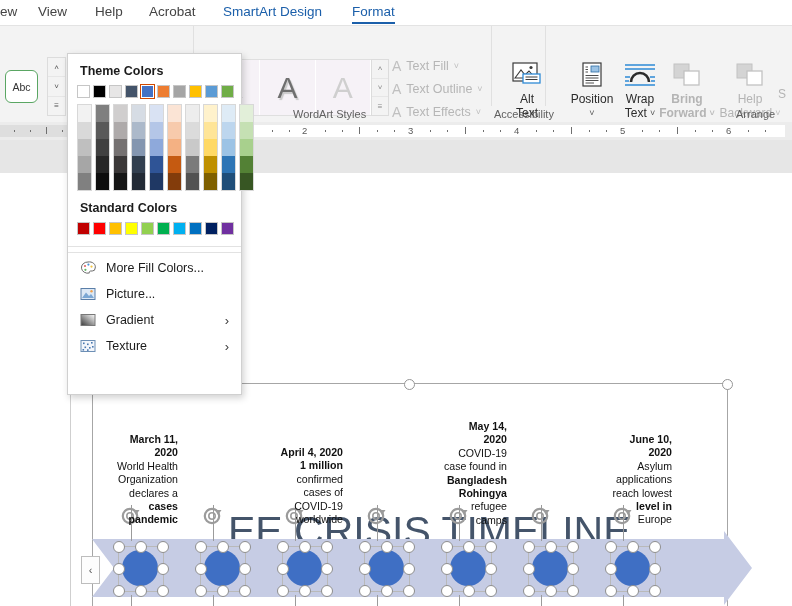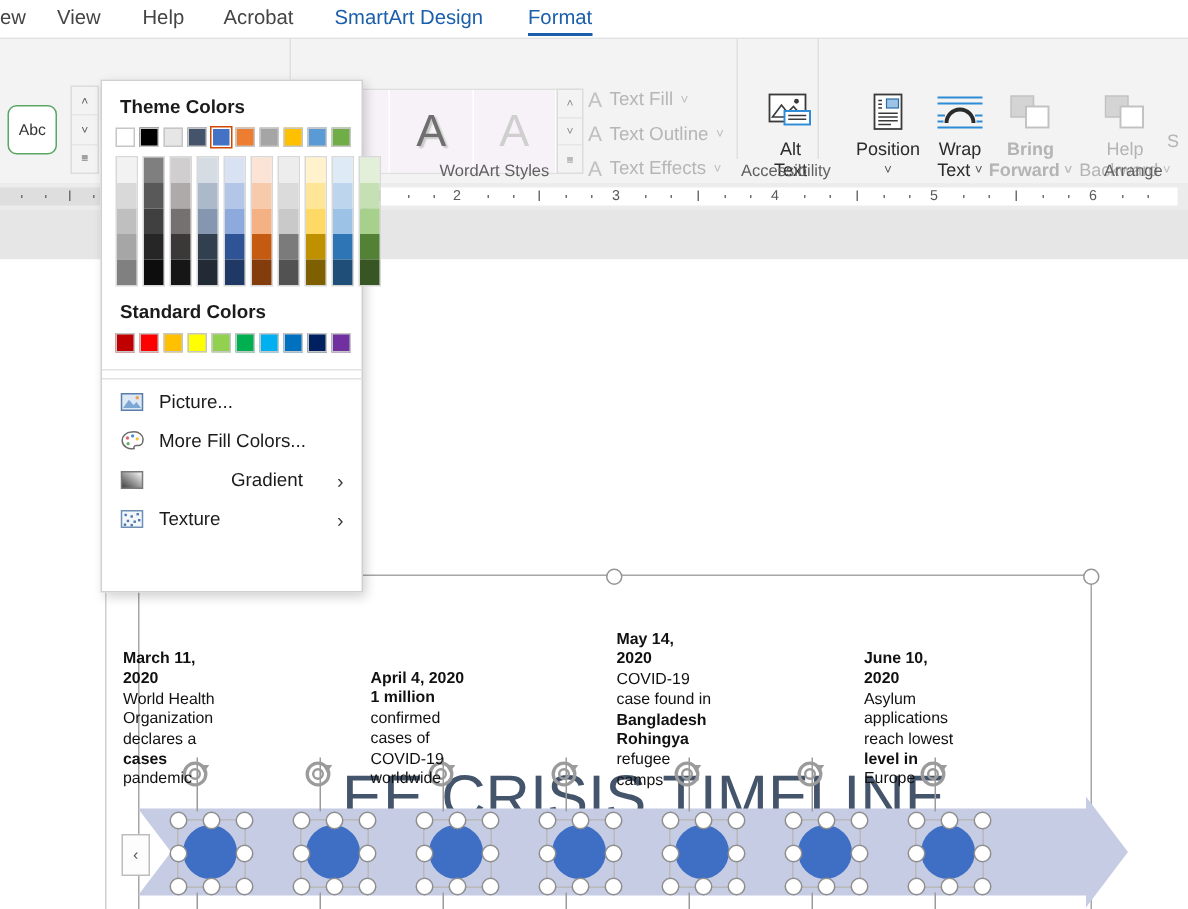--- a/index.html
+++ b/index.html
@@ -75,21 +75,21 @@
            display:flex;align-items:center;justify-content:center;font-size:11px;color:#555;}
   
   .band{position:absolute;left:92px;top:531px;height:72px;}
   
   .node{position:absolute;width:36px;height:36px;border-radius:50%;background:#3f6fc4;}
   .nodesel{position:absolute;width:54px;height:54px;}
   .nh{position:absolute;width:10px;height:10px;border:1.4px solid #8e8e8e;border-radius:50%;background:#fff;}
   .nbox{position:absolute;left:5px;top:5px;width:44px;height:44px;border:1px solid #b9b9b9;}
   .rotico{position:absolute;width:22px;height:22px;}
   .stem{position:absolute;width:1px;background:#9b9b9b;}
-  .ev{position:absolute;width:96px;text-align:left;font-size:10.6px;line-height:13.4px;color:#111;}
+  .ev{position:absolute;width:96px;text-align:right;font-size:10.6px;line-height:13.4px;color:#111;}
 </style>
 </head>
 <body>
 
 <div class="tabbar">
   <div class="sep"></div>
 <div class="tab" style="left: 0px;"><span>ew</span></div>
     <div class="tab" style="left: 38px;"><span>View</span></div>
     <div class="tab" style="left: 95px;"><span>Help</span></div>
     <div class="tab" style="left: 149px;"><span>Acrobat</span></div>
@@ -440,21 +440,21 @@
   </div>
 
 <div id="events">
     <div class="ev" style="left: 82px; top: 433px;">
       <div style="font-weight: 700;">March 11,</div>
       <div style="font-weight: 700;">2020</div>
       <div>World Health</div>
       <div>Organization</div>
       <div>declares a</div>
       <div style="font-weight: 700;">cases</div>
-      <div style="font-weight: 400;">pandemic</div>
+      <div style="font-weight: 700;">pandemic</div>
     </div>
     <div class="ev" style="left: 247px; top: 446px;">
       <div style="font-weight: 700;">April 4, 2020</div>
       <div style="font-weight: 700;">1 million</div>
       <div>confirmed</div>
       <div>cases of</div>
       <div>COVID-19</div>
       <div>worldwide</div>
     </div>
     <div class="ev" style="left: 411px; top: 420px;">
@@ -578,53 +578,53 @@
       <div style="width: 13px; height: 13px; background: rgb(0, 176, 240); border: 1px solid rgb(198, 198, 198); box-sizing: border-box;"></div>
       <div style="width: 13px; height: 13px; background: rgb(0, 112, 192); border: 1px solid rgb(198, 198, 198); box-sizing: border-box;"></div>
       <div style="width: 13px; height: 13px; background: rgb(0, 32, 96); border: 1px solid rgb(198, 198, 198); box-sizing: border-box;"></div>
       <div style="width: 13px; height: 13px; background: rgb(112, 48, 160); border: 1px solid rgb(198, 198, 198); box-sizing: border-box;"></div>
     </div>
   <div style="position:absolute;left:0;top:192px;width:173px;height:1px;background:#e2e2e2;"></div>
   <div id="menu-items" style="position:absolute;left:0;top:196px;width:173px;">
       <div style="height: 1px; background: rgb(226, 226, 226); margin: 2px 0px;"></div>
       <div style="height: 26px; display: flex; align-items: center; padding-left: 12px; gap: 10px; font-size: 12.5px; color: rgb(27, 27, 27); position: relative;">
         <span style="width: 16px; height: 14px; display: flex;">
-          <svg width="16" height="14">
-            <rect x="1" y="1.5" width="14" height="11" fill="#dce8f5" stroke="#5a7ea8"></rect>
-            <path d="M2 11 L6 5.5 L9 9 L11 7 L14 11 Z" fill="#7ba7d4"></path>
-            <circle cx="11.5" cy="4.2" r="1.2" fill="#f0a04b"></circle>
-          </svg>
-        </span>
-        <span style="text-decoration: none;">Picture...</span>
-      </div>
-      <div style="height: 26px; display: flex; align-items: center; padding-left: 12px; gap: 10px; font-size: 12.5px; color: rgb(27, 27, 27); position: relative;">
-        <span style="width: 16px; height: 14px; display: flex;">
           <svg width="16" height="14" viewBox="0 0 16 14">
             <path d="M8 1 a6.3 5.6 0 1 0 1.4 11 a1.4 1.4 0 0 1 1.2 -2 h1.6 a3 3 0 0 0 3 -3 a6 5 0 0 0 -7.2 -6z" fill="#fff" stroke="#6b6b6b" stroke-width="1"></path>
             <circle cx="5" cy="5" r="1.1" fill="#e06666"></circle>
             <circle cx="8.4" cy="3.6" r="1.1" fill="#4a90d9"></circle>
             <circle cx="11.5" cy="5.6" r="1.1" fill="#f2c43d"></circle>
             <circle cx="5.4" cy="8.8" r="1.1" fill="#62b562"></circle>
           </svg>
         </span>
         <span style="text-decoration: none;">More Fill Colors...</span>
+      </div>
+      <div style="height: 26px; display: flex; align-items: center; padding-left: 12px; gap: 10px; font-size: 12.5px; color: rgb(27, 27, 27); position: relative;">
+        <span style="width: 16px; height: 14px; display: flex;">
+          <svg width="16" height="14">
+            <rect x="1" y="1.5" width="14" height="11" fill="#dce8f5" stroke="#5a7ea8"></rect>
+            <path d="M2 11 L6 5.5 L9 9 L11 7 L14 11 Z" fill="#7ba7d4"></path>
+            <circle cx="11.5" cy="4.2" r="1.2" fill="#f0a04b"></circle>
+          </svg>
+        </span>
+        <span style="text-decoration: none;">Picture...</span>
       </div>
       <div style="height: 26px; display: flex; align-items: center; padding-left: 12px; gap: 10px; font-size: 12.5px; color: rgb(27, 27, 27); position: relative;">
         <span style="width: 16px; height: 14px; display: flex;">
           <svg width="16" height="14">
             <defs>
               <linearGradient id="gd" x1="0" y1="1" x2="1" y2="0">
                 <stop offset="0" stop-color="#3a3a3a"></stop>
                 <stop offset="1" stop-color="#ffffff"></stop>
               </linearGradient>
             </defs>
             <rect x="1" y="1.5" width="14" height="11" fill="url(#gd)" stroke="#787878"></rect>
           </svg>
         </span>
-        <span style="text-decoration: none; margin-left: 48px;">Gradient</span>
+        <span style="text-decoration: none;">Gradient</span>
         <span style="position: absolute; right: 12px; font-size: 13px; color: rgb(59, 59, 59);">›</span>
       </div>
       <div style="height: 26px; display: flex; align-items: center; padding-left: 12px; gap: 10px; font-size: 12.5px; color: rgb(27, 27, 27); position: relative;">
         <span style="width: 16px; height: 14px; display: flex;">
           <svg width="16" height="14">
             <rect x="1" y="1.5" width="14" height="11" fill="#f3f6fb" stroke="#6d8fb5"></rect>
             <g fill="#4a78b0">
               <rect x="3" y="3.5" width="1.6" height="1.6"></rect>
               <rect x="7" y="4.5" width="1.6" height="1.6"></rect>
               <rect x="11" y="3" width="1.6" height="1.6"></rect>

